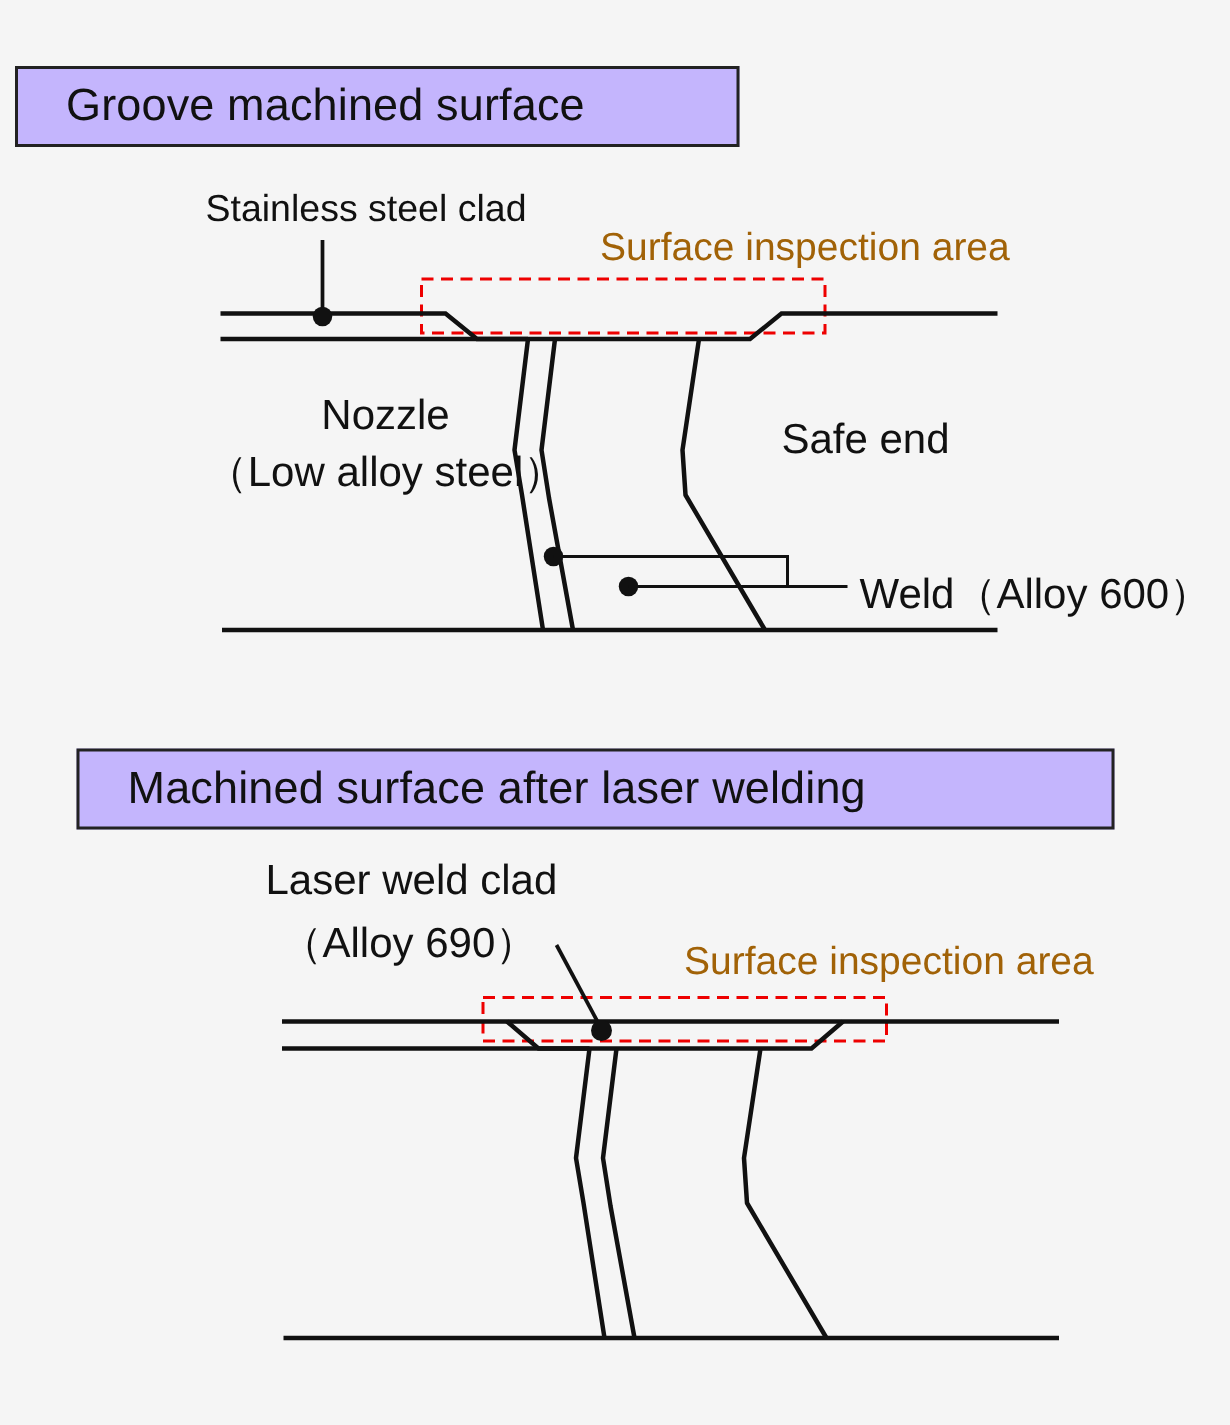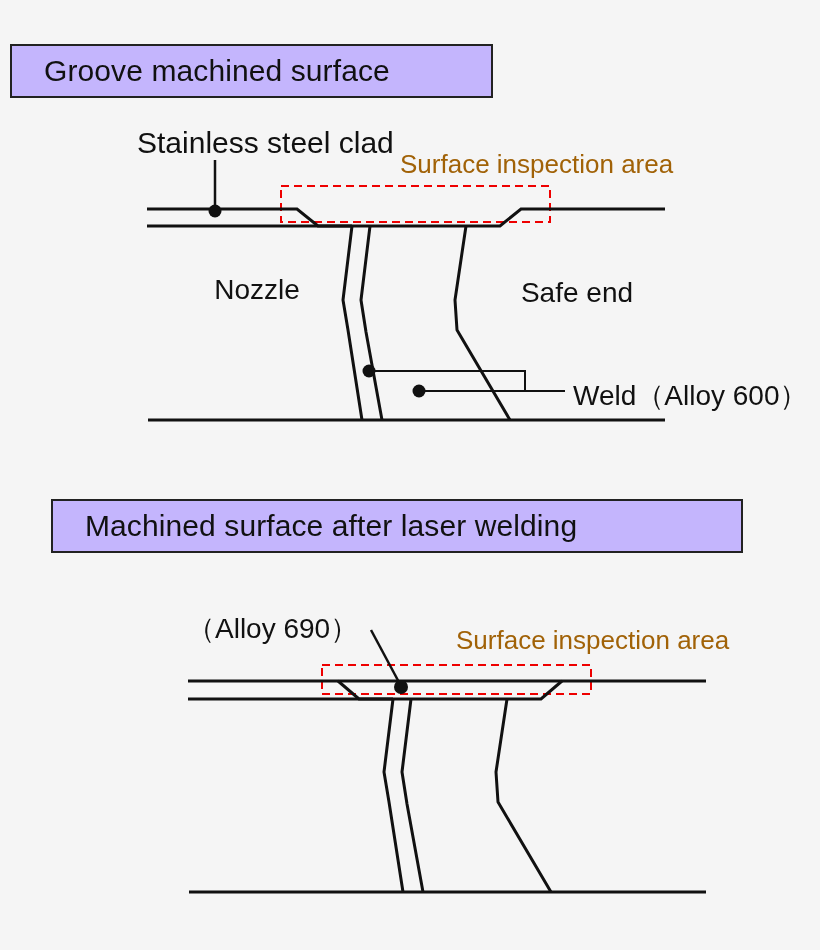--- a/index.html
+++ b/index.html
@@ -55,21 +55,21 @@
     left: 0;
     top: 0;
   }
 
   .lbl {
     position: absolute;
     white-space: nowrap;
     color: #111111;
     line-height: 1.18;
   }
-  .lbl-plain { font-size: 30px; }
+  .lbl-plain { font-size: 25px; }
   .lbl-big { font-size: 28px; }
   .lbl-red {
     color: #a16207;
     font-size: 26px;
     font-weight: normal;
   }
   .lbl-center { text-align: center; }
 </style>
 </head>
 <body>
@@ -102,21 +102,22 @@
     <circle cx="369" cy="371" r="6.5" fill="#111111"></circle>
     <circle cx="419" cy="391" r="6.5" fill="#111111"></circle>
     <path d="M 369,371 L 525,371 L 525,391 L 419,391" fill="none" stroke="#111111" stroke-width="2"></path>
     <path d="M 525,391 L 565,391" fill="none" stroke="#111111" stroke-width="2"></path>
   </svg>
 
   <div class="lbl lbl-plain" style="left:137px; top:125px;">Stainless steel clad</div>
 
   <div class="lbl lbl-red" style="left:400px; top:149px;">Surface inspection area</div>
 
-  <div class="lbl lbl-big lbl-center" style="left:122px; top:273px; width:270px;text-align:center;">Nozzle</div>
+  <div class="lbl lbl-big lbl-center" style="left:122px; top:260px; width:270px;text-align:center;">Nozzle</div>
+  <div class="lbl lbl-big lbl-center" style="left:112px; top:298px; width:290px;">（Low alloy steel）</div>
 
   <div class="lbl lbl-big lbl-center" style="left:452px; top:276px; width:250px;">Safe end</div>
 
   <div class="lbl lbl-big" style="left:573px; top:365px;margin-top:14px;">Weld（Alloy 600）</div>
 </div>
 
 <div class="panel" id="panel-bottom">
 
   <div class="title-box" id="title-box-bottom">
     <span class="title-text">Machined surface after laser welding</span>
@@ -137,16 +138,17 @@
     <path d="M 370,227 L 361,300 L 366,332 L 382,420" fill="none" stroke="#111111" stroke-width="3" stroke-linejoin="round"></path>
 
     <path d="M 466,227 L 455,300 L 457,330 L 510,420" fill="none" stroke="#111111" stroke-width="3" stroke-linejoin="round"></path>
 
     <path d="M 148,420 L 665,420" fill="none" stroke="#111111" stroke-width="3"></path>
 
     <path d="M 330,158 L 360,214" fill="none" stroke="#111111" stroke-width="2.5"></path>
     <circle cx="360" cy="215" r="7" fill="#111111"></circle>
   </svg>
 
+  <div class="lbl lbl-big" style="left:136px; top:98px;">Laser weld clad</div>
   <div class="lbl lbl-big" style="left:146px; top:140px;">（Alloy 690）</div>
 
   <div class="lbl lbl-red" style="left:415px; top:153px;">Surface inspection area</div>
 </div>
 
 </body></html>

